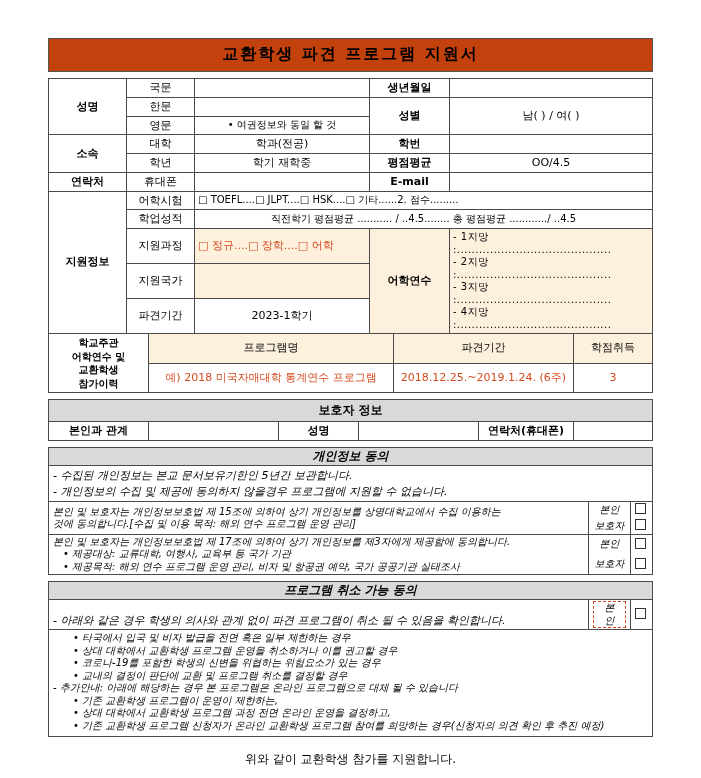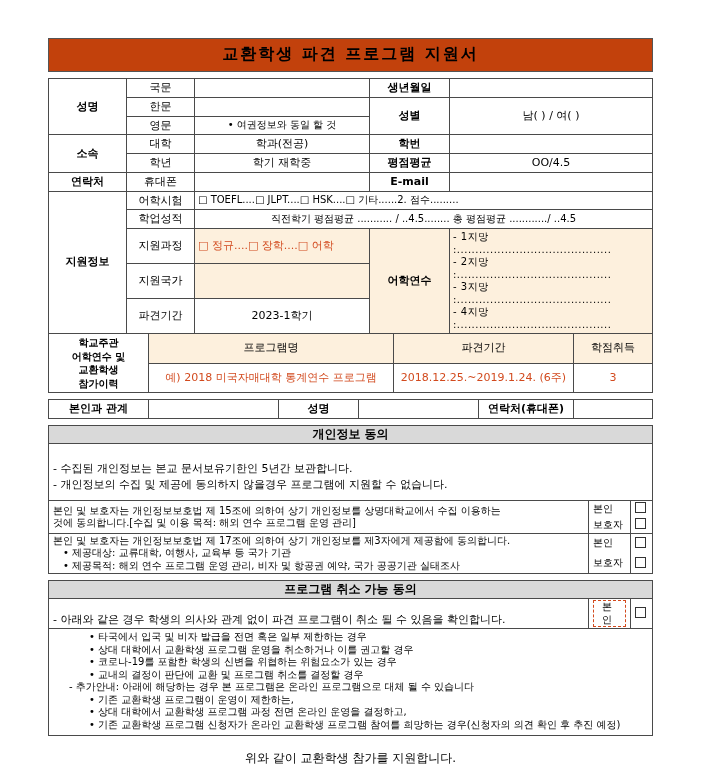--- a/index.html
+++ b/index.html
@@ -71,30 +71,30 @@
     display: inline-block;
     width: 9px; height: 9px;
     border: 1px solid #333;
     vertical-align: -1px;
     margin-right: 2px;
     background: #fff;
   }
   .dotline { letter-spacing: 0.5px; }
 
   
-  .consent-tbl td { padding: 1px 4px; }
+  .consent-tbl td { padding: 1px 4px; font-style: italic; }
   .indent1 { padding-left: 10px; }
   .indent2 { padding-left: 20px; }
 
   .chk-cell {
     text-align: center;
     width: 20px;
   }
   .who-cell {
-    text-align: left;
+    text-align: center;
     width: 42px;
     font-size: 10px;
   }
   .dashed-box {
     border: 1px dashed #d24a1e;
     display: inline-block;
     padding: 0 8px;
   }
   .footer-line {
     text-align: center;
@@ -231,20 +231,23 @@
   <table>
     <colgroup>
       <col style="width:100px">
         <col style="width:130px">
         <col style="width:80px">
       <col style="width:120px">
         <col style="width:95px">
         <col style="width:*">
     </colgroup>
     <tbody>
+        <tr>
+      <td class="sec-head" colspan="6">보호자 정보</td>
+    </tr>
     <tr>
       <td class="lbl">본인과 관계</td>
       <td></td>
       <td class="lbl">성명</td>
       <td></td>
       <td class="lbl">연락처(휴대폰)</td>
       <td></td>
     </tr>
   </tbody>
     </table>
@@ -255,24 +258,24 @@
     <colgroup>
       <col style="width:*">
         <col style="width:42px">
         <col style="width:22px">
     </colgroup>
     <tbody>
         <tr>
       <td class="sec-head" colspan="3">개인정보 동의</td>
     </tr>
     <tr>
-      <td colspan="3" class="nb-b" style="padding-top:18px">- 수집된 개인정보는 본교 문서보유기한인 5년간 보관합니다.</td>
-    </tr>
-    <tr>
-      <td colspan="3" class="nb-t" style="padding-bottom:9px">- 개인정보의 수집 및 제공에 동의하지 않을경우 프로그램에 지원할 수 없습니다.</td>
+      <td colspan="3" class="nb-b" style="padding-top:3px">- 수집된 개인정보는 본교 문서보유기한인 5년간 보관합니다.</td>
+    </tr>
+    <tr>
+      <td colspan="3" class="nb-t" style="padding-bottom:3px">- 개인정보의 수집 및 제공에 동의하지 않을경우 프로그램에 지원할 수 없습니다.</td>
     </tr>
 
     <tr>
       <td rowspan="2" class="tiny indent1">
         <div>본인  및  보호자는  개인정보보호법  제 15조에  의하여  상기  개인정보를  상명대학교에서  수집  이용하는</div>
         <div>것에 동의합니다.[수집 및 이용 목적: 해외 연수 프로그램 운영 관리]</div>
       </td>
       <td class="who-cell nb-b">본인</td>
       <td class="chk-cell nb-b"><span class="cb"></span></td>
     </tr>
@@ -310,21 +313,21 @@
       <td class="sec-head" colspan="3">프로그램 취소 가능 동의</td>
     </tr>
     <tr>
       <td class="nb-b" style="padding-top:13px">- 아래와 같은 경우 학생의 의사와 관계 없이 파견 프로그램이 취소 될 수 있음을 확인합니다.</td>
       <td class="who-cell nb-b">
         <span class="dashed-box">본인</span>
       </td>
       <td class="chk-cell nb-b"><span class="cb"></span></td>
     </tr>
     <tr>
-      <td colspan="3" class="tiny" style="padding:2px 4px 4px 20px">
+      <td colspan="3" class="tiny" style="padding:2px 4px 4px 4px">
         <div class="indent2">• 타국에서 입국 및 비자 발급을 전면 혹은 일부 제한하는 경우</div>
         <div class="indent2">• 상대 대학에서 교환학생 프로그램 운영을 취소하거나 이를 권고할 경우</div>
         <div class="indent2">• 코로나-19를 포함한 학생의 신변을 위협하는 위험요소가 있는 경우</div>
         <div class="indent2">• 교내의 결정이 판단에 교환 및 프로그램 취소를 결정할 경우</div>
         <div>- 추가안내: 아래에 해당하는 경우 본 프로그램은 온라인 프로그램으로 대체 될 수 있습니다</div>
         <div class="indent2">• 기존 교환학생 프로그램이 운영이 제한하는,</div>
         <div class="indent2">• 상대 대학에서 교환학생 프로그램 과정 전면 온라인 운영을 결정하고,</div>
         <div class="indent2">• 기존 교환학생 프로그램 신청자가 온라인 교환학생 프로그램 참여를 희망하는 경우(신청자의 의견 확인 후 추진 예정)</div>
       </td>
     </tr>

